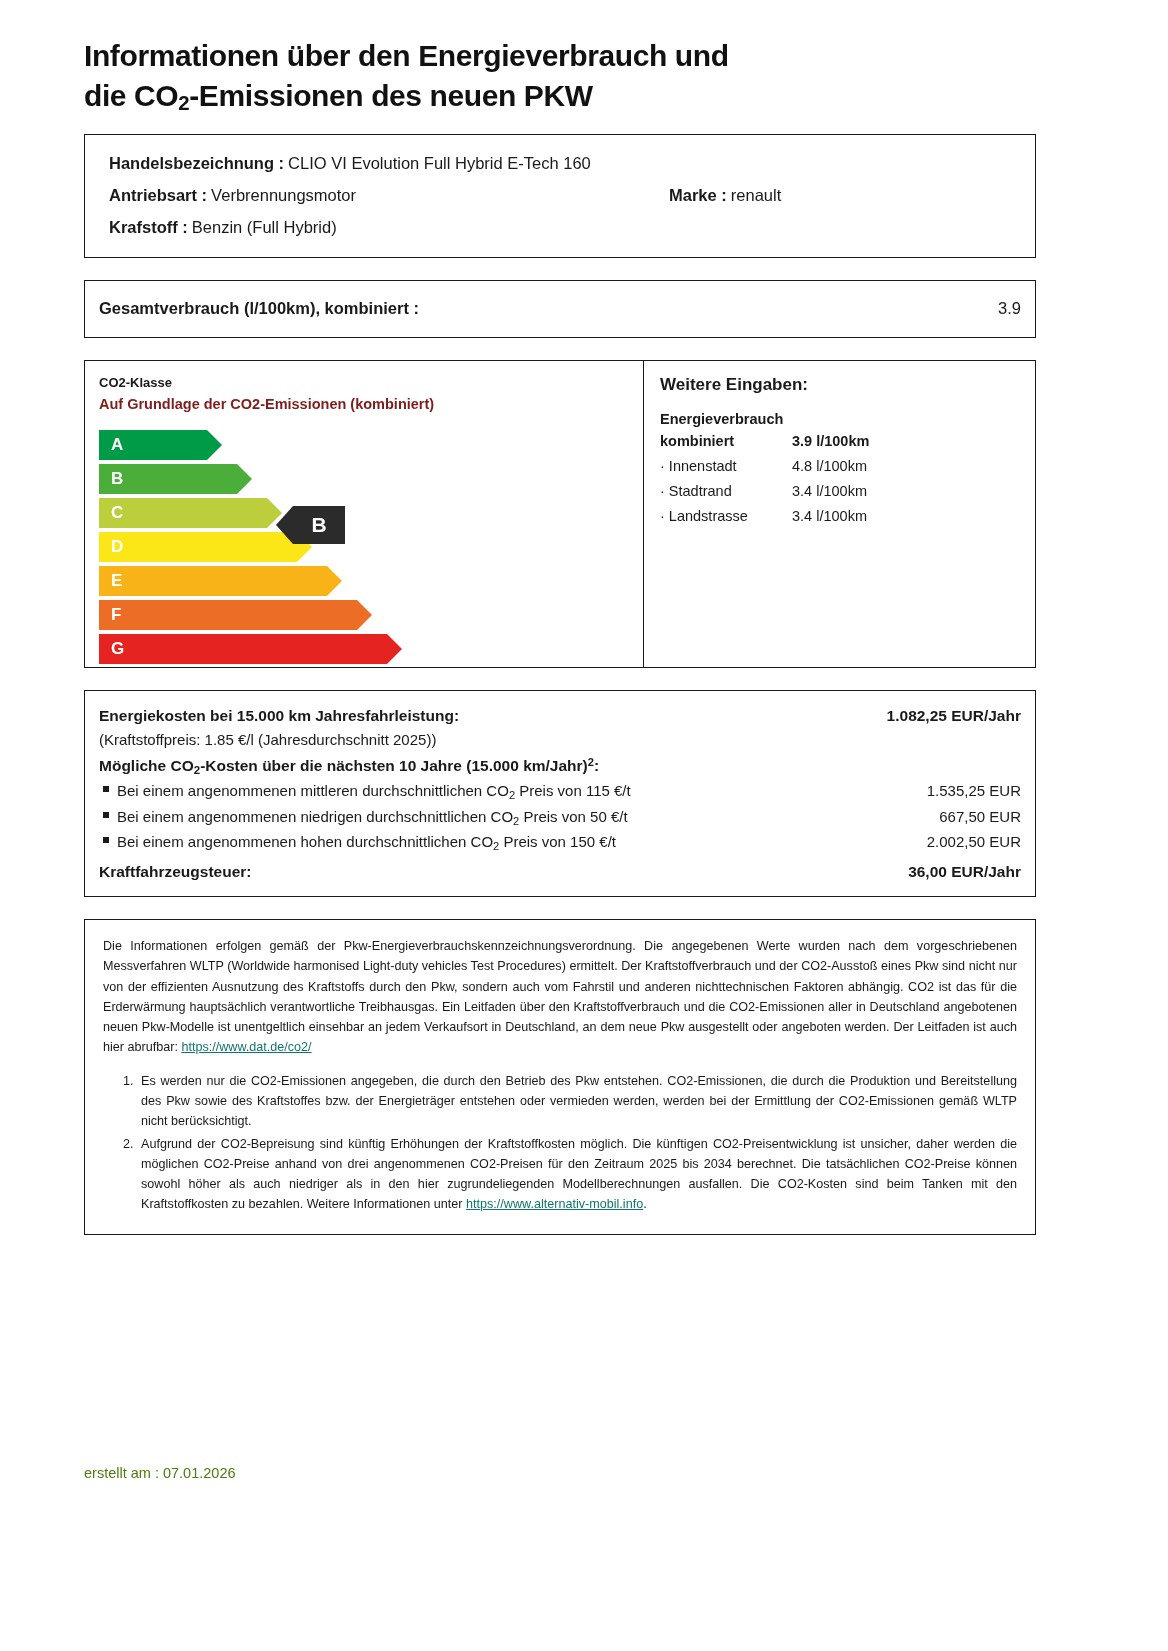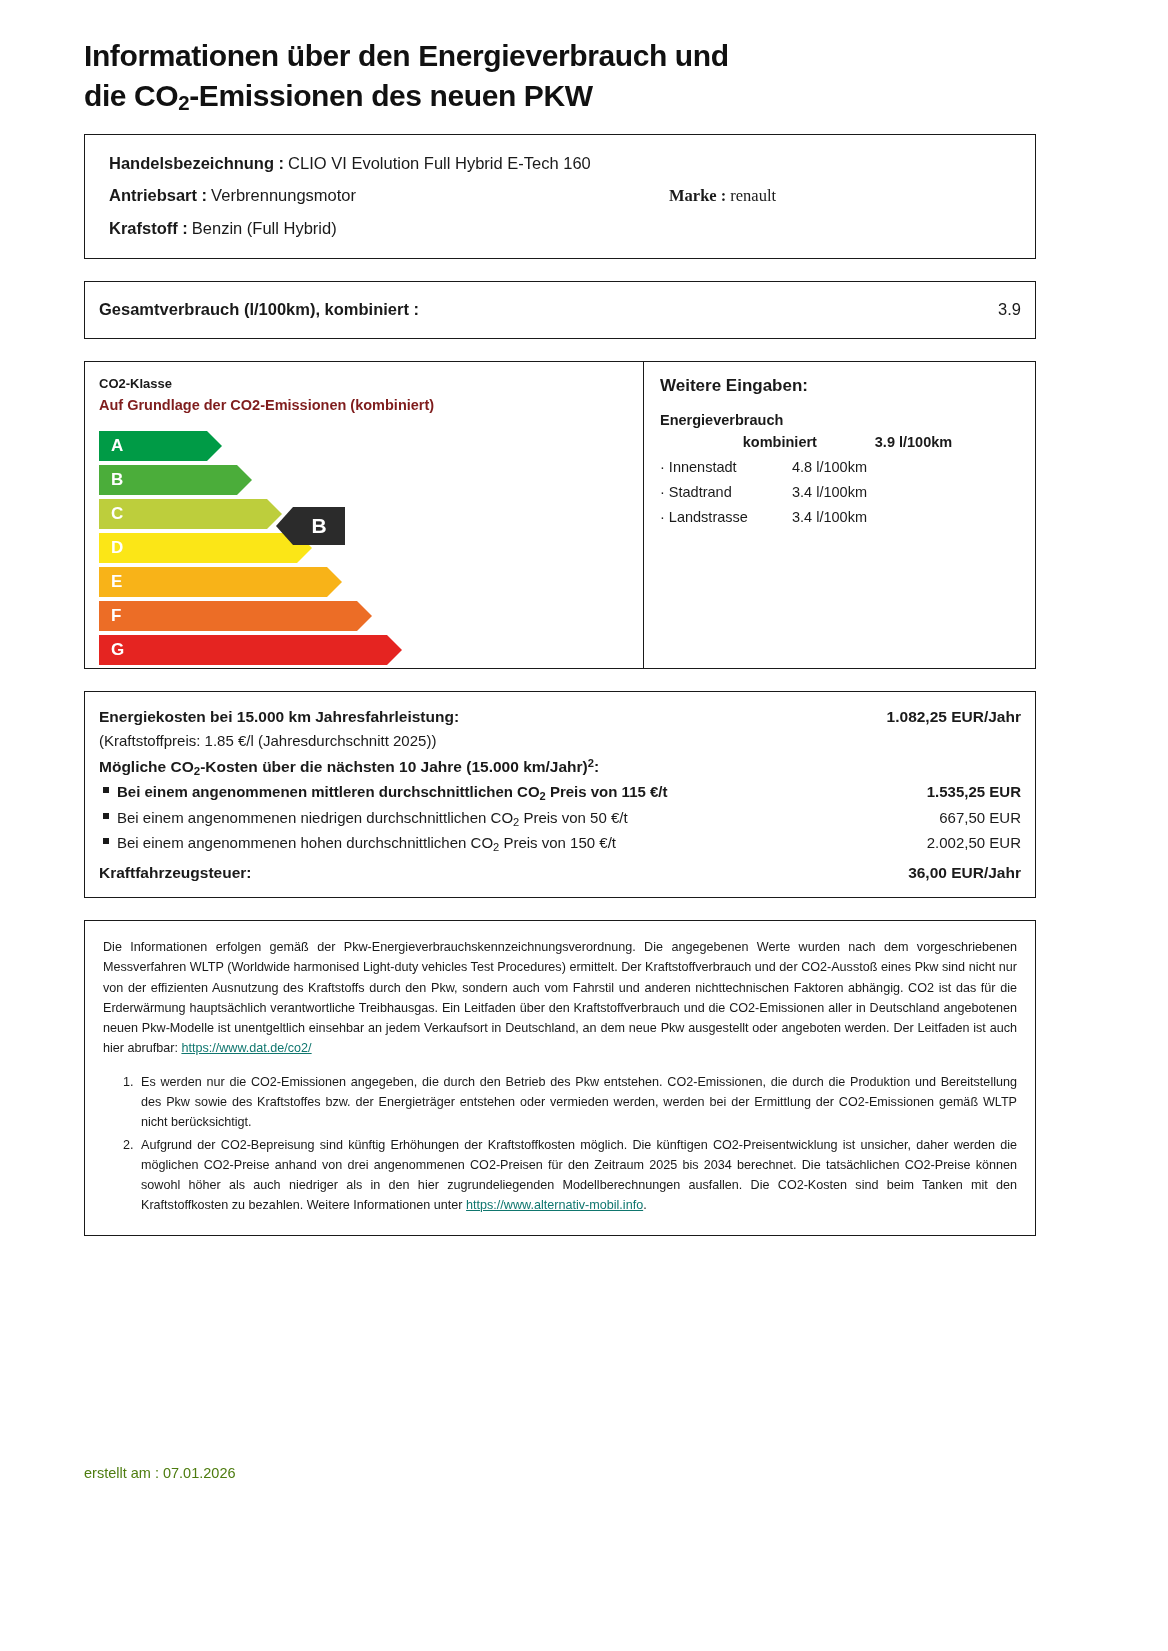--- a/index.html
+++ b/index.html
@@ -39,21 +39,21 @@
   .vrow {
     font-size: 16.5px;
     line-height: 1.95;
     display: flex;
     align-items: baseline;
   }
   .vrow .lbl { font-weight: bold; white-space: nowrap; }
   .vrow .val { font-weight: normal; margin-left: 4px; }
   .vrow .spacer { flex: 1; }
   .vrow .lbl2 { font-weight: bold; white-space: nowrap; }
-  .brand-group { display: flex; align-items: center; width: 352px; font-family: Liberation Serif, serif; }
+  .brand-group { display: flex; align-items: center; width: 352px; }
 
   
   .cbox { padding: 11px 14px 12px 14px; }
   .crow {
     display: flex;
     align-items: baseline;
     font-size: 16.5px;
     font-weight: bold;
     line-height: 2.0;
   }
@@ -106,38 +106,38 @@
     border-top: 19px solid transparent;
     border-bottom: 19px solid transparent;
     border-right: 17px solid #2b2b2b;
   }
 
   
   .we-title { font-size: 17px; font-weight: bold; margin-bottom: 16px; }
   .we-head { font-size: 14.5px; font-weight: bold; margin-bottom: 2px; }
   .we-row { display: flex; font-size: 14.5px; line-height: 1.72; }
   .we-row .k { width: 132px; }
-  .we-row.bold { font-weight: bold; justify-content: center; }
+  .we-row.bold { font-weight: bold; }
 
   
   .costbox { padding: 12px 14px 12px 14px; }
   .cost-line { display: flex; align-items: baseline; font-size: 15.5px; line-height: 1.62; }
   .cost-line .t { font-weight: bold; }
   .cost-line .v { margin-left: auto; font-weight: bold; white-space: nowrap; }
   .cost-sub { font-size: 15px; line-height: 1.62; font-weight: normal; }
   .bullet-line {
     display: flex; align-items: baseline;
     font-size: 15px; line-height: 1.72;
     padding-left: 18px; position: relative;
   }
   .bullet-line .sq {
     position: absolute; left: 4px; top: 8px;
     width: 6px; height: 6px; background: #1a1a1a;
   }
-  .bullet-line.bold, .bullet-line.bold .v { font-weight: bold; gap: 40px; }
+  .bullet-line.bold, .bullet-line.bold .v { font-weight: normal; gap: 40px; }
   .bullet-line .v { margin-left: auto; white-space: nowrap; }
   sub.sm { font-size: 0.74em; vertical-align: baseline; position: relative; top: 3px; }
   sup.sm { font-size: 0.72em; vertical-align: baseline; position: relative; top: -5px; }
 
   
   .discbox { padding: 16px 18px 18px 18px; }
   .disc-p {
     font-size: 12.6px;
     line-height: 1.60;
     text-align: justify;

